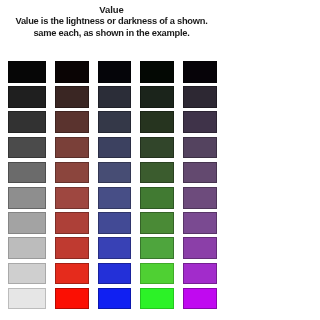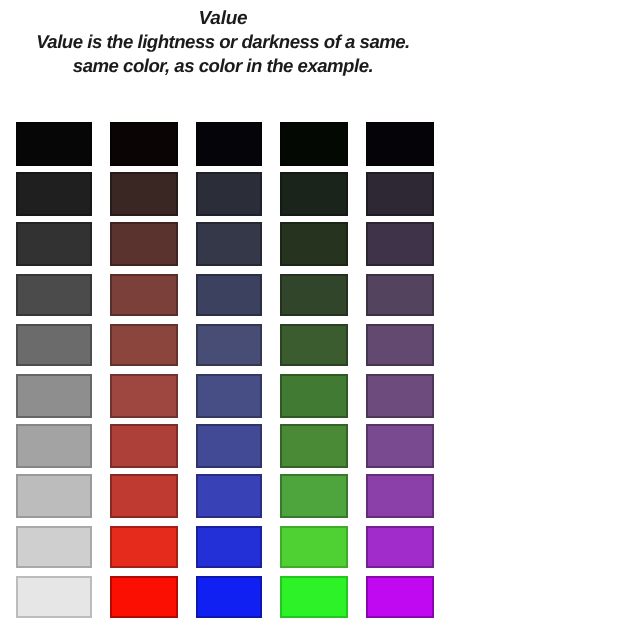--- a/index.html
+++ b/index.html
@@ -12,21 +12,20 @@
     background: #ffffff;
     font-family: "Liberation Sans", sans-serif;
     overflow: hidden;
   }
   .sheet {
     position: relative;
     width: 223px;
     height: 256px;
     background: #ffffff;
     box-sizing: border-box;
-    font-style: italic;
   }
   .header {
     padding: 4px 5px 0 5px;
     text-align: center;
   }
   .title {
     font-size: 9.5px;
     font-weight: bold;
     color: #1b1b1b;
     line-height: 12px;
@@ -74,22 +73,22 @@
   .cell.light-edge { border-color: rgba(0,0,0,0.18); }
 </style>
 </head>
 <body>
 
 <div class="sheet">
 
   <div class="header">
     <div class="title">Value</div>
     <div class="instructions">
-      <span class="ln">Value is the lightness or darkness of a same.</span>
-      <span class="ln">same color, as color in the example.</span>
+      <span class="ln">Value is the lightness or darkness of a shown.</span>
+      <span class="ln">same each, as shown in the example.</span>
     </div>
   </div>
 
   <div class="grid" id="grid">
       <div class="row">
         <div class="cell c0" style="background: rgb(6, 6, 6);"></div>
         <div class="cell c1" style="background: rgb(10, 4, 4);"></div>
         <div class="cell c2" style="background: rgb(5, 5, 9);"></div>
         <div class="cell c3" style="background: rgb(3, 8, 3);"></div>
         <div class="cell c4" style="background: rgb(6, 3, 8);"></div>

